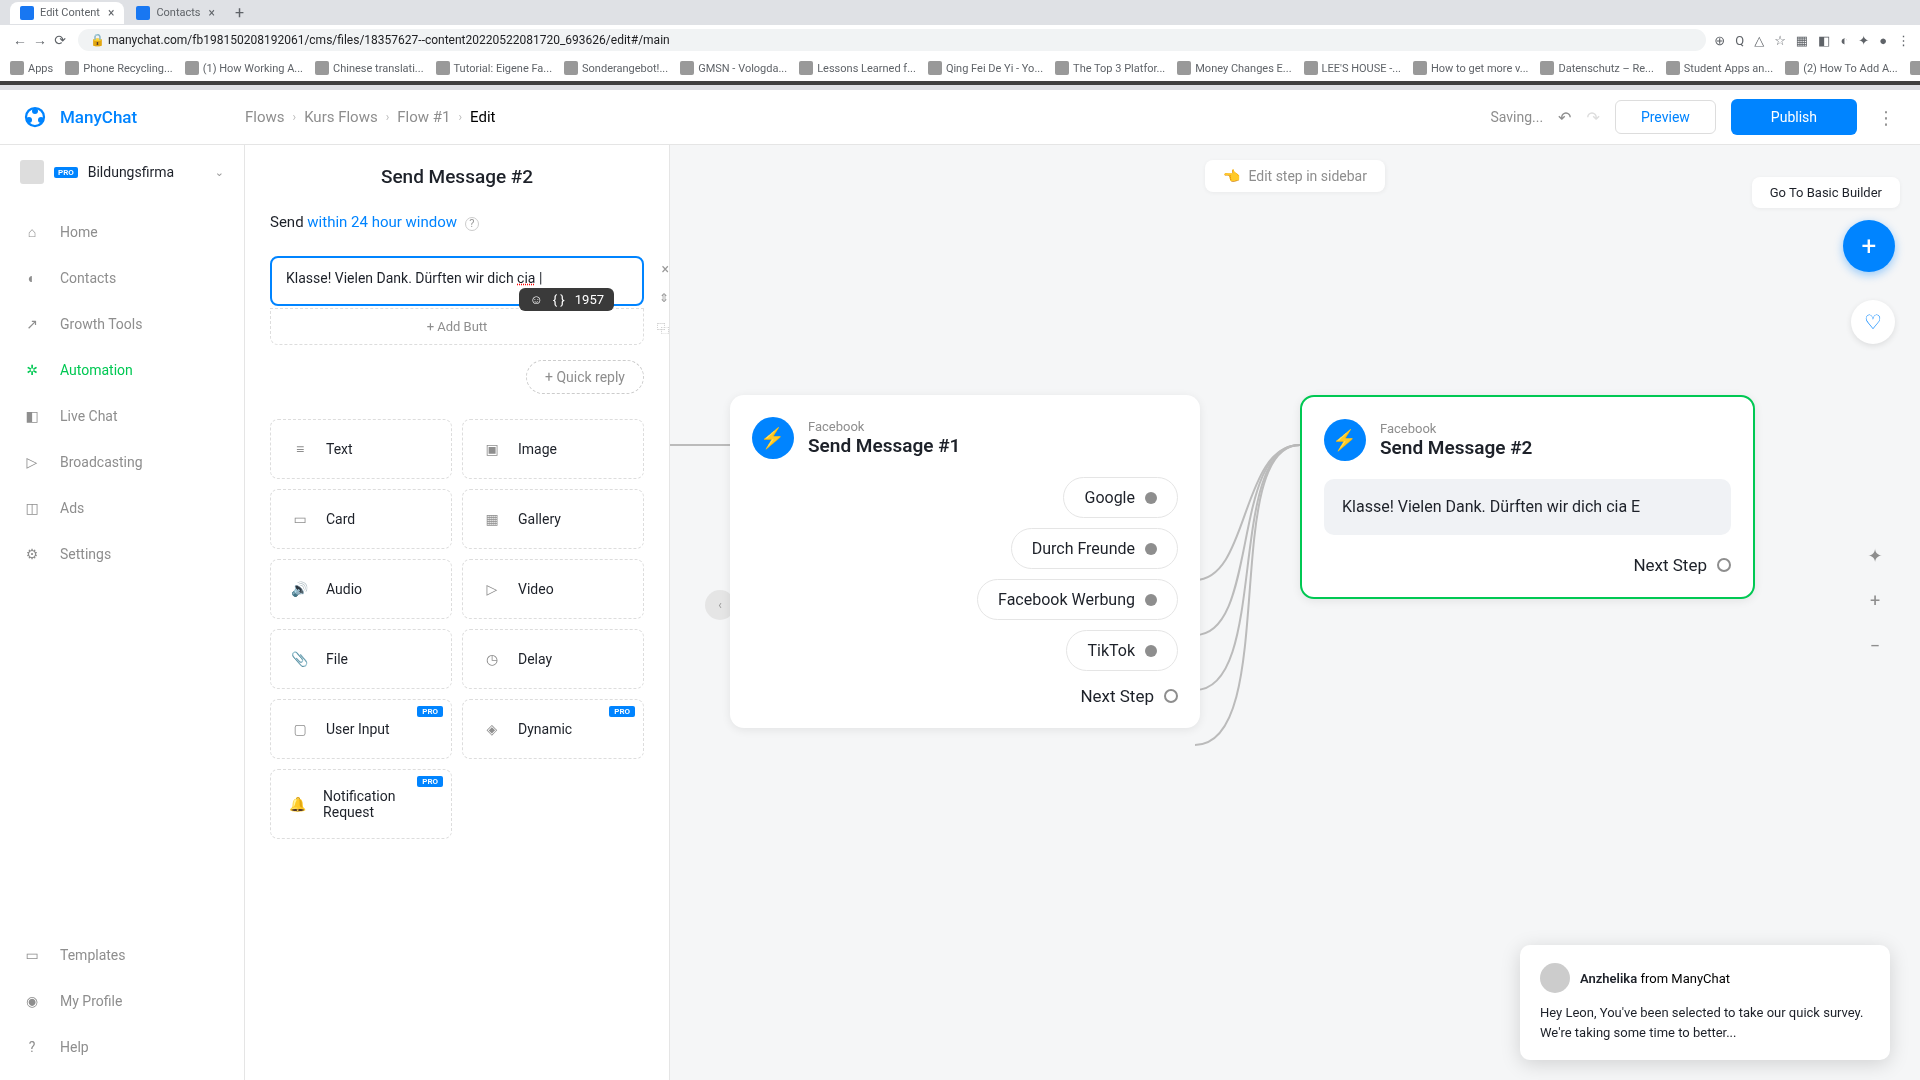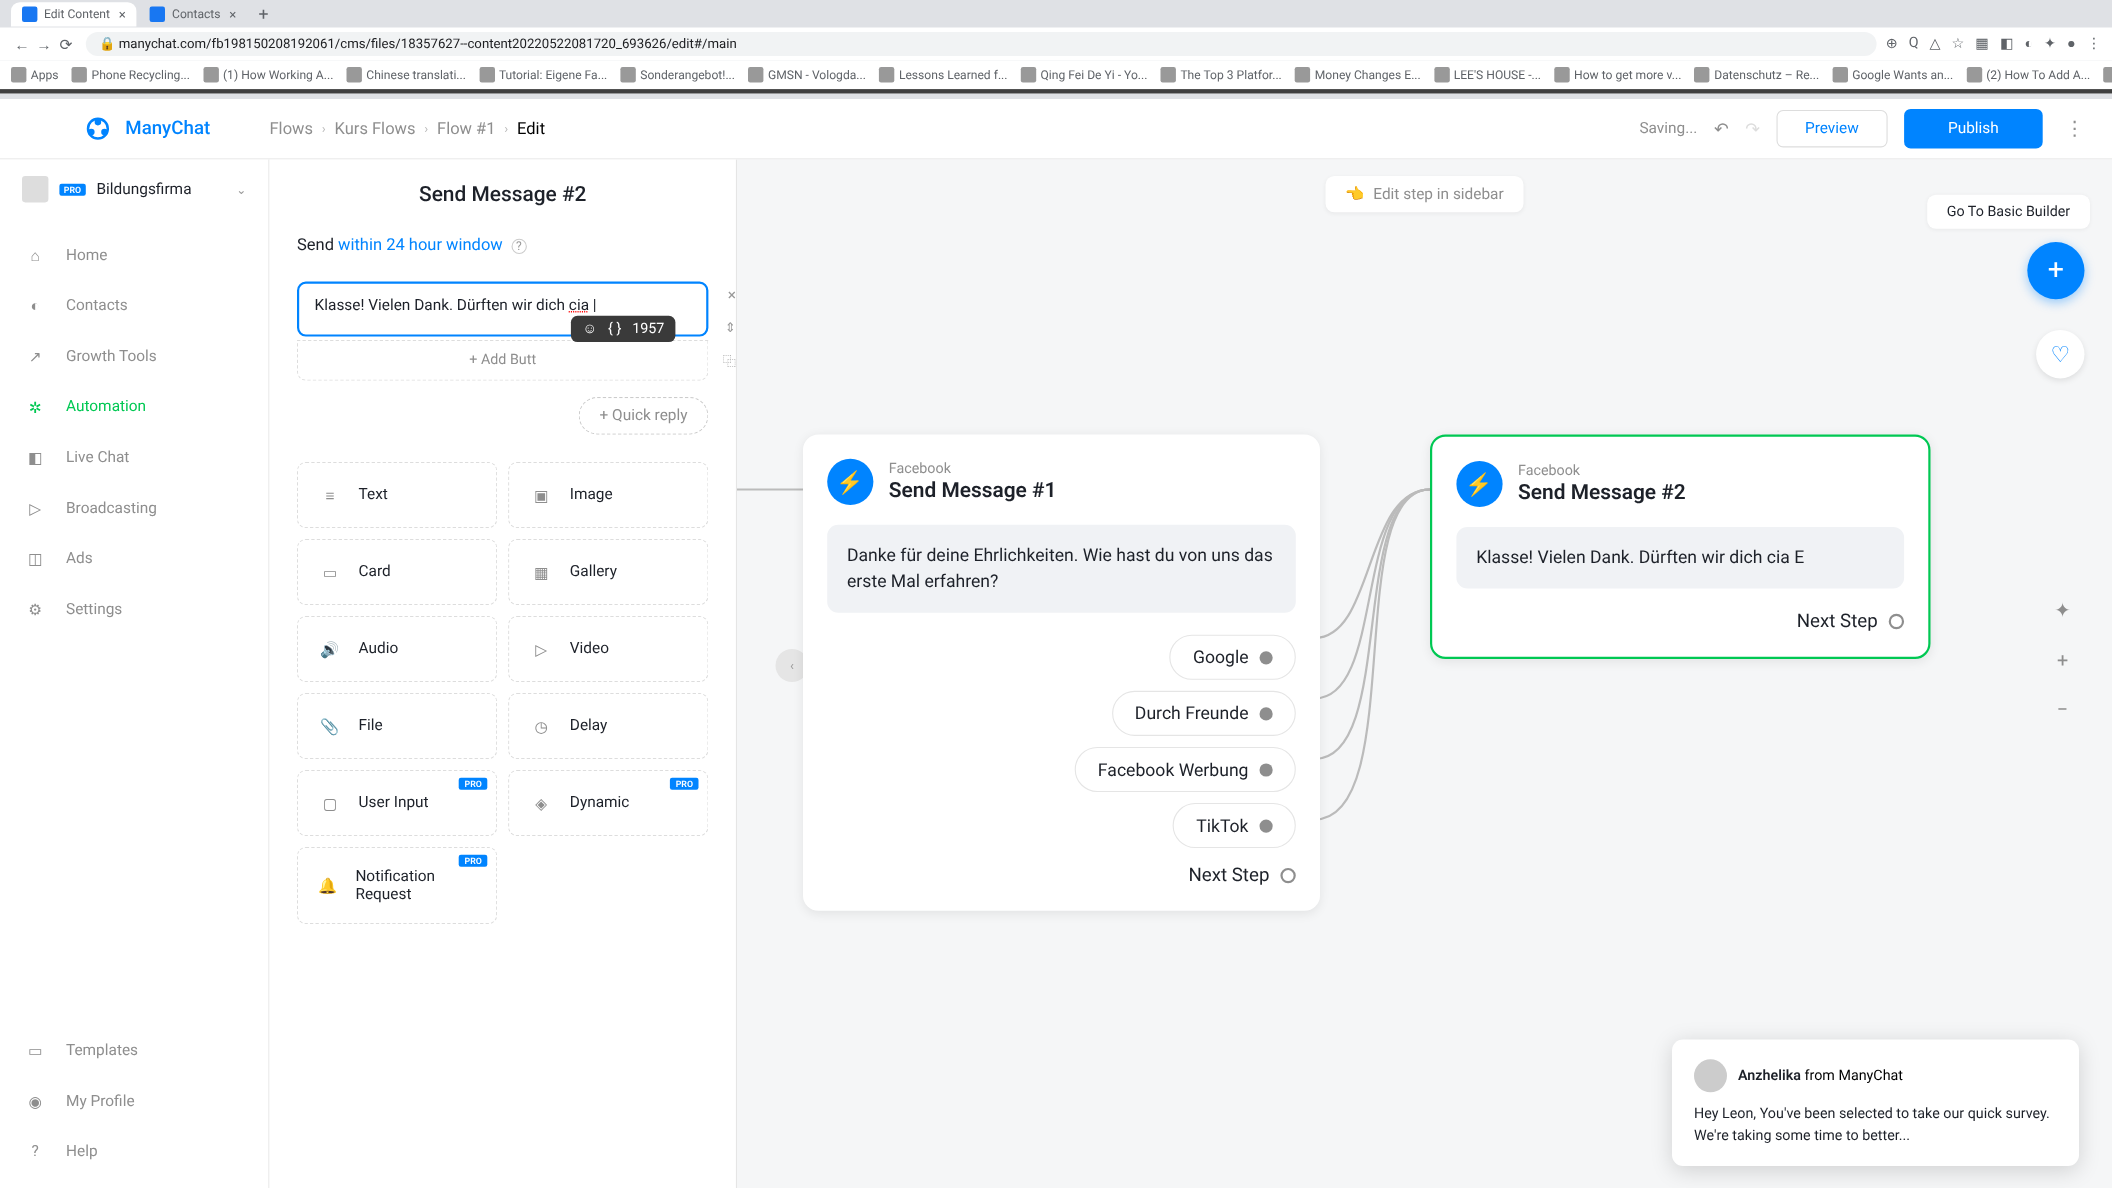--- a/index.html
+++ b/index.html
@@ -16,21 +16,21 @@
 .addr-bar { display: flex; align-items: center; background: #fff; height: 30px; padding: 0 10px; }
 .nav-btn { width: 20px; color: #5f6368; font-size: 14px; text-align: center; }
 .addr-input { flex: 1; background: #f1f3f4; border-radius: 15px; padding: 4px 12px; font-size: 12px; color: #202124; margin: 0 8px; }
 .addr-icons { display: flex; gap: 10px; font-size: 13px; color: #5f6368; }
 .bookmark-bar { display: flex; align-items: center; background: #fff; height: 30px; padding: 0 10px; gap: 12px; font-size: 11px; color: #5f6368; border-bottom: 4px solid #404040; }
 .bm { display: flex; align-items: center; gap: 4px; white-space: nowrap; }
 .bm-icon { width: 14px; height: 14px; background: #999; border-radius: 2px; }
 
 
 .app-header { display: flex; align-items: center; height: 55px; background: #fff; border-bottom: 1px solid #e5e5e5; padding: 0 20px; }
-.logo-section { width: 225px; display: flex; align-items: center; gap: 10px; justify-content: center; }
+.logo-section { width: 225px; display: flex; align-items: center; gap: 10px; }
 .logo-icon { width: 30px; height: 30px; }
 .logo-text { font-size: 17px; color: #0084ff; font-weight: 500; }
 .breadcrumbs { display: flex; align-items: center; gap: 8px; font-size: 15px; color: #8e8e8e; }
 .crumb { cursor: pointer; }
 .crumb.active { color: #000; }
 .chev { color: #bbb; font-size: 12px; }
 .header-right { margin-left: auto; display: flex; align-items: center; gap: 15px; }
 .saving { font-size: 14px; color: #8e8e8e; }
 .undo-btn, .redo-btn { font-size: 16px; color: #8e8e8e; }
 .redo-btn { color: #ddd; }
@@ -196,21 +196,21 @@
     <div class="bm">
         <span class="bm-icon"></span>
         <span>How to get more v...</span>
       </div>
     <div class="bm">
         <span class="bm-icon"></span>
         <span>Datenschutz – Re...</span>
       </div>
     <div class="bm">
         <span class="bm-icon"></span>
-        <span>Google Wants an...</span>
+        <span>Student Apps an...</span>
       </div>
     <div class="bm">
         <span class="bm-icon"></span>
         <span>(2) How To Add A...</span>
       </div>
     <div class="bm">
         <span class="bm-icon"></span>
       </div>
   </div>
 </div>
@@ -396,21 +396,20 @@
     <div class="collapse-dot">‹</div>
 
     <div class="node node-1">
       <div class="node-header">
         <div class="fb-icon">⚡</div>
         <div class="node-title">
           <small>Facebook</small>
           <span>Send Message #1</span>
         </div>
       </div>
-      <div class="node-msg">Danke für deine Ehrlichkeiten. Wie hast du von uns das erste Mal erfahren?</div>
       <div class="reply-options">
         <div class="reply-opt">
             <span>Google</span>
             <span class="reply-dot"></span>
           </div>
         <div class="reply-opt">
             <span>Durch Freunde</span>
             <span class="reply-dot"></span>
           </div>
         <div class="reply-opt">

